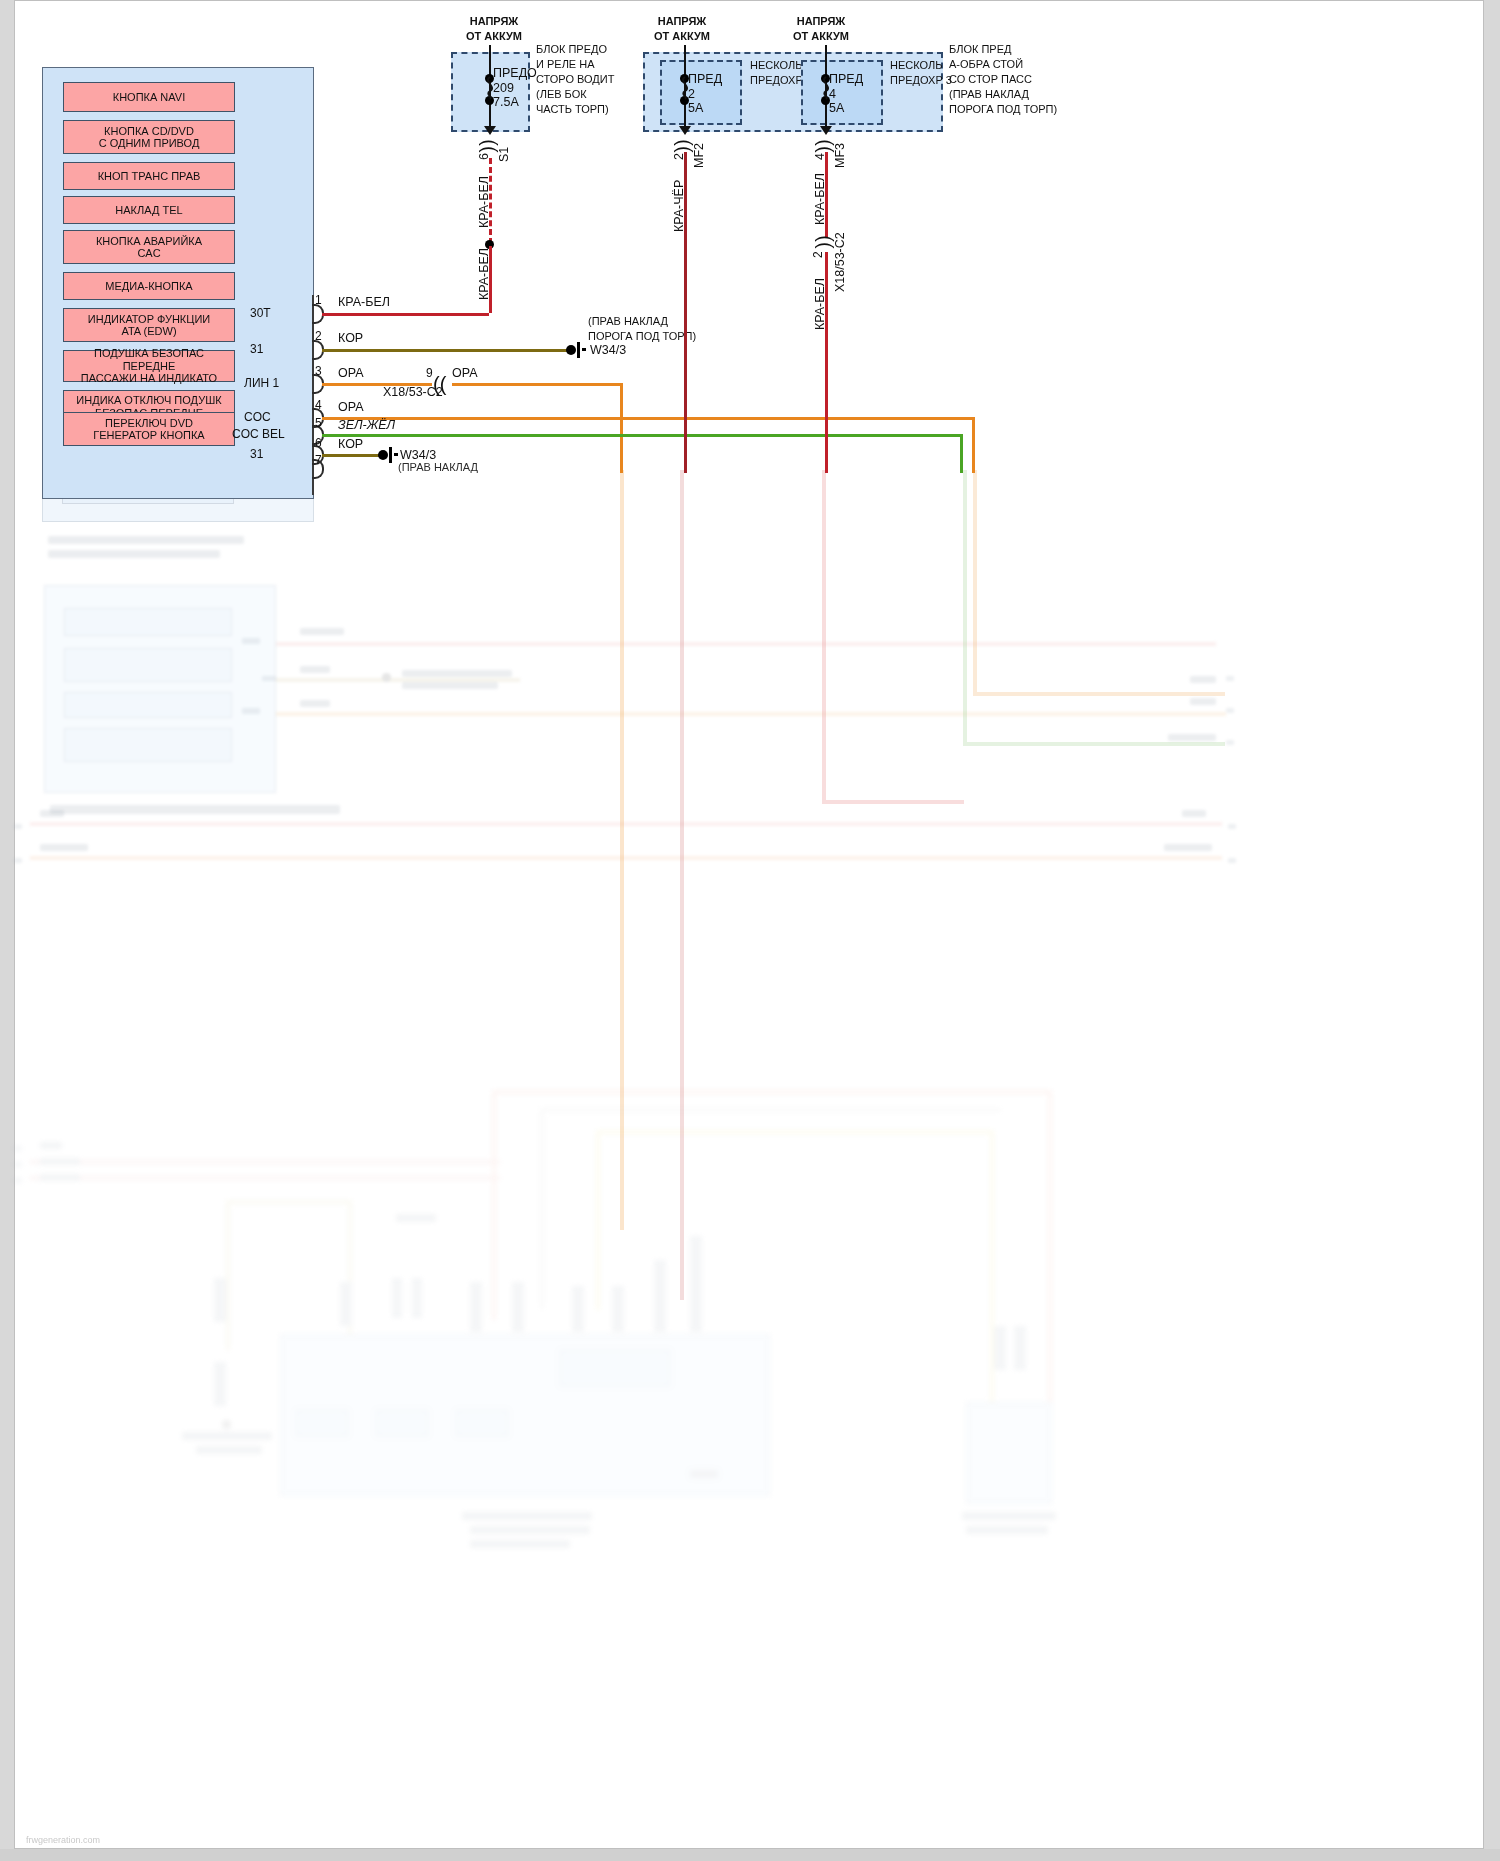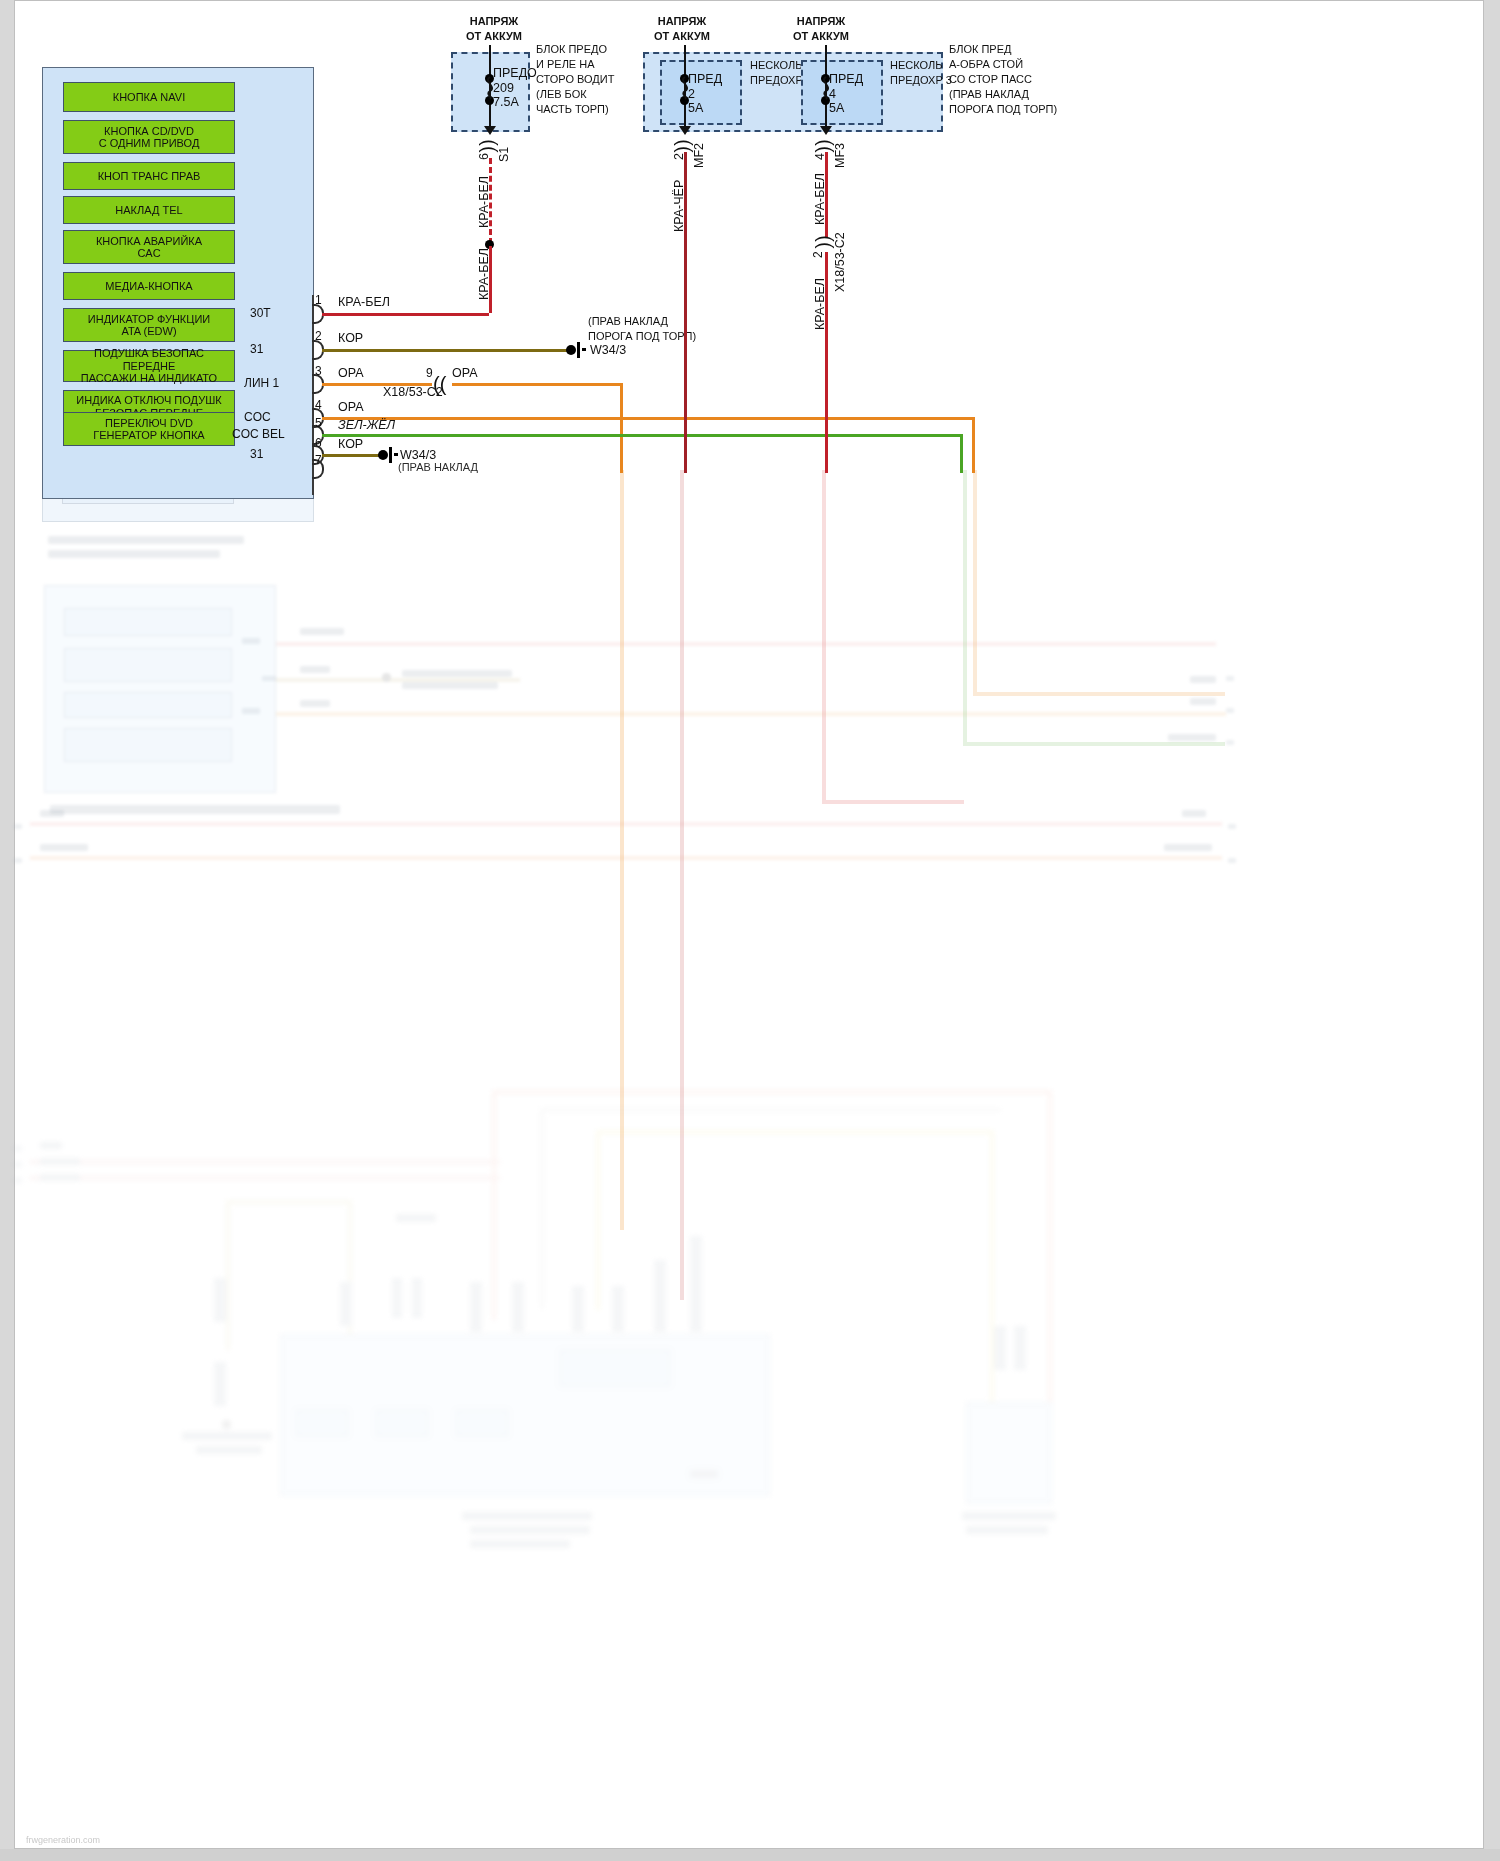--- a/index.html
+++ b/index.html
@@ -32,21 +32,21 @@
 
   .dot{position:absolute;width:9px;height:9px;border-radius:50%;background:#000;}
 
   
   #module{
     position:absolute;left:42px;top:67px;width:272px;height:432px;
     background:#cfe3f7;border:1px solid #5a6b80;box-sizing:border-box;
   }
   .mrow{
     position:absolute;left:20px;width:172px;
-    background:#84cc16;border:1px solid #3f5368;box-sizing:border-box;
+    background:#fca5a5;border:1px solid #3f5368;box-sizing:border-box;
     display:flex;align-items:center;justify-content:center;text-align:center;
     font-size:11px;line-height:12.5px;color:#111;padding:1px 3px;
   }
 
   
   .pin{
     position:absolute;width:10px;height:16px;
     border:2px solid #2b2b2b;border-left:none;
     border-radius:0 9px 9px 0;
   }

